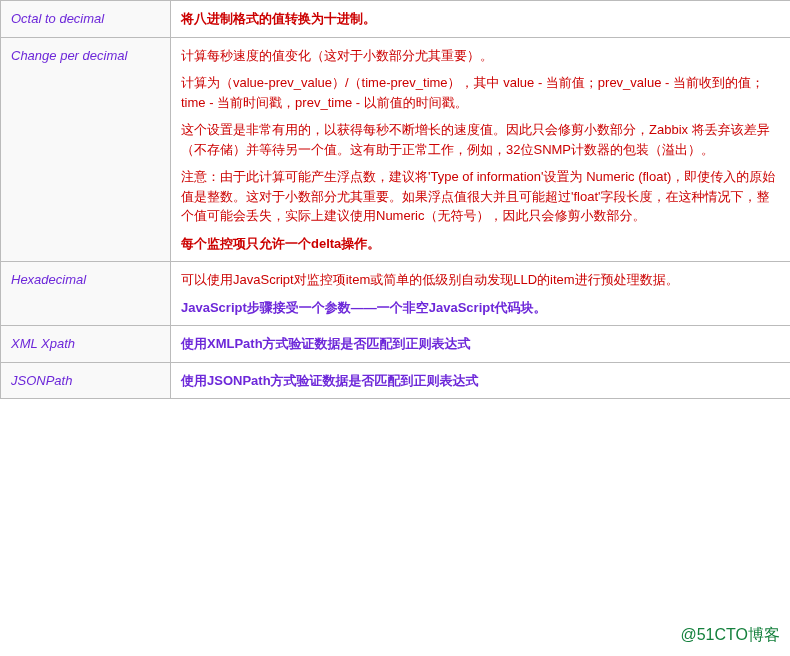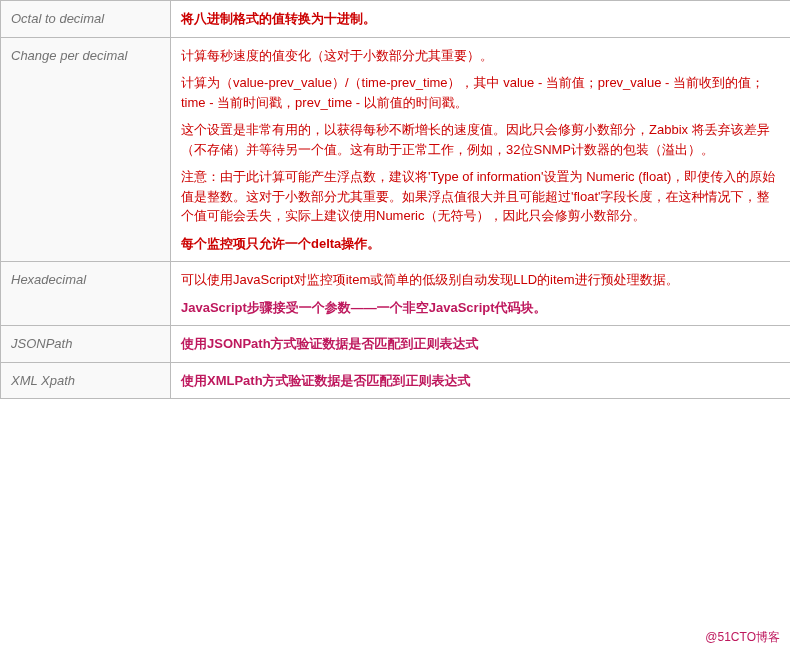--- a/index.html
+++ b/index.html
@@ -23,43 +23,43 @@
     col.col-desc { width: 620px; }
     td {
       border: 1px solid #bbb;
       vertical-align: top;
       padding: 8px 10px;
       line-height: 1.5;
     }
     td.name-cell {
       font-style: italic;
       font-weight: normal;
-      color: #737373;
+      color: #6d28d9;
       background: #f9f9f9;
       width: 170px;
     }
     td.desc-cell {
       color: #cc0000;
     }
     td.desc-cell .black {
-      color: #be185d;
+      color: #6d28d9;
     }
     td.desc-cell p {
       margin-bottom: 8px;
     }
     td.desc-cell p:last-child {
       margin-bottom: 0;
       font-weight: bold;
     }
     .watermark {
       position: fixed;
       bottom: 10px;
       right: 10px;
-      color: #be185d;
-      font-size: 12px;
+      color: #15803d;
+      font-size: 16px;
     }
   </style>
 </head>
 <body>
 
 <div class="table-container">
   <table>
     <colgroup>
       <col class="col-name">
       <col class="col-desc">
@@ -82,27 +82,27 @@
           </td>
         </tr>
         <tr>
           <td class="name-cell">Hexadecimal</td>
           <td class="desc-cell">
             <p>可以使用JavaScript对监控项item或简单的低级别自动发现LLD的item进行预处理数据。</p>
             <p class="black">JavaScript步骤接受一个参数——一个非空JavaScript代码块。</p>
           </td>
         </tr>
         <tr>
+          <td class="name-cell">XML Xpath</td>
+          <td class="desc-cell">
+            <p class="black">使用XMLPath方式验证数据是否匹配到正则表达式</p>
+          </td>
+        </tr>
+        <tr>
           <td class="name-cell">JSONPath</td>
           <td class="desc-cell">
             <p class="black">使用JSONPath方式验证数据是否匹配到正则表达式</p>
-          </td>
-        </tr>
-        <tr>
-          <td class="name-cell">XML Xpath</td>
-          <td class="desc-cell">
-            <p class="black">使用XMLPath方式验证数据是否匹配到正则表达式</p>
           </td>
         </tr>
       </tbody>
   </table>
   <div class="watermark">@51CTO博客</div>
 </div>
 
 </body></html>

